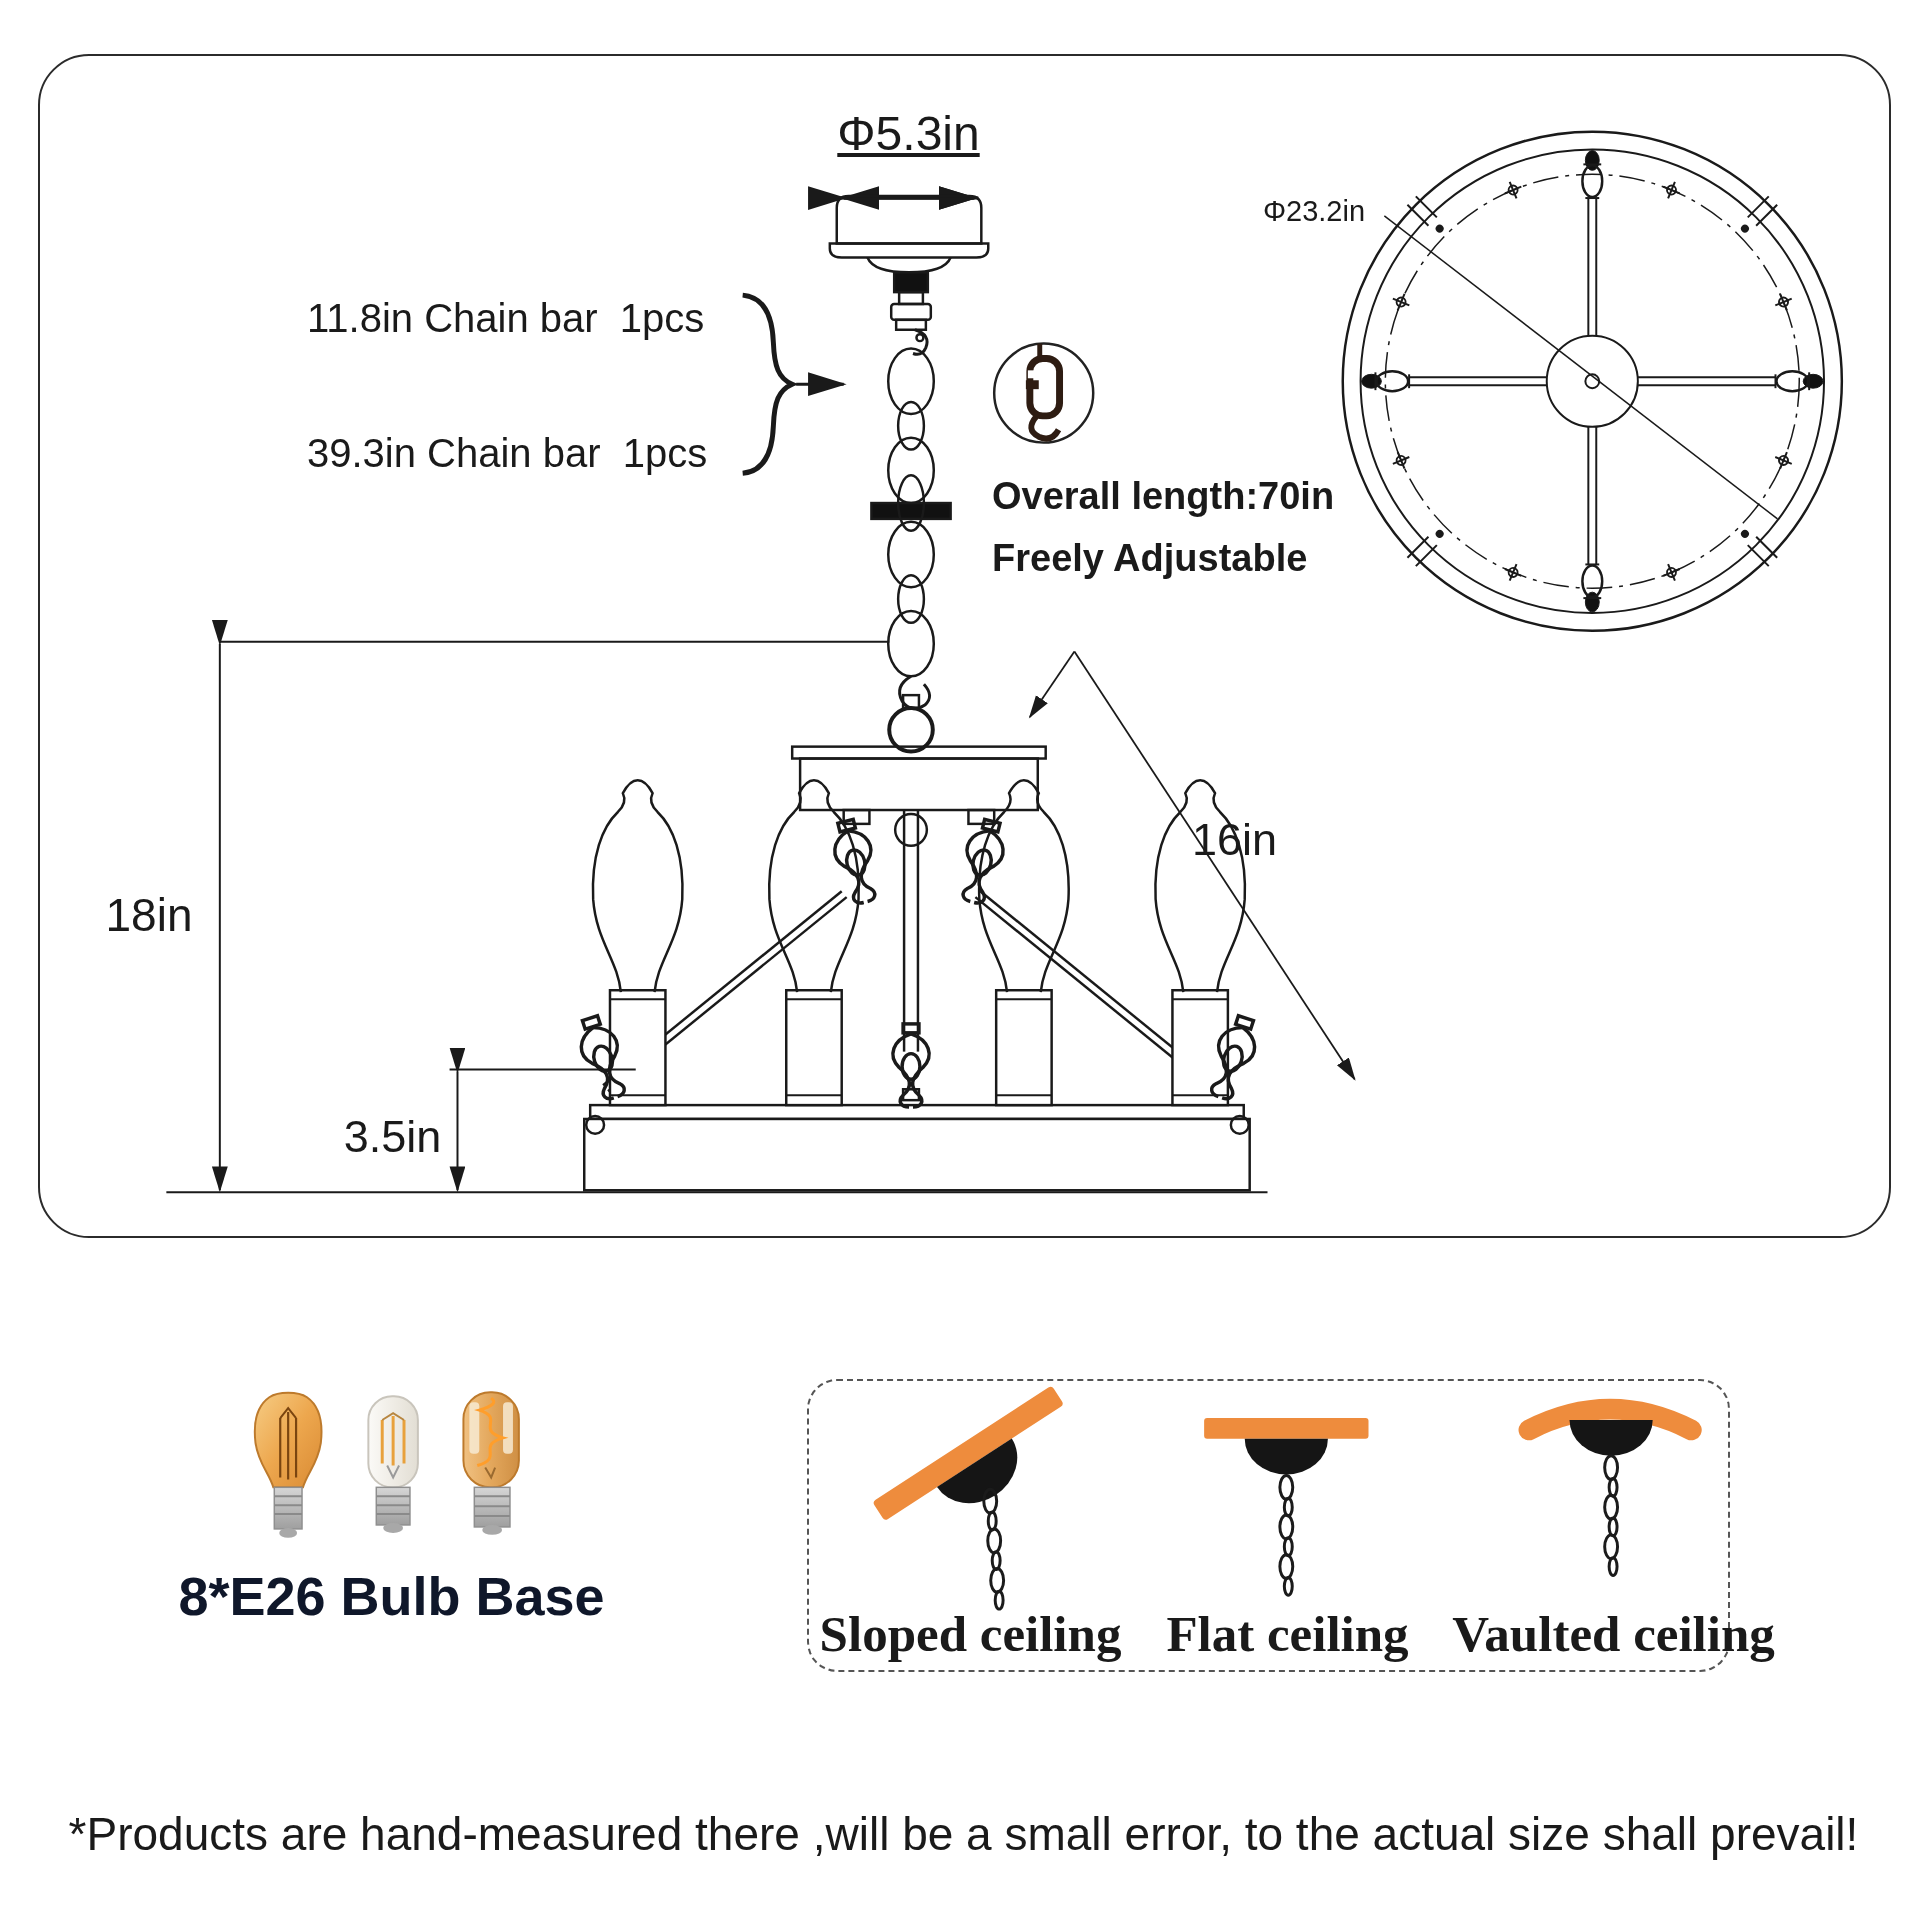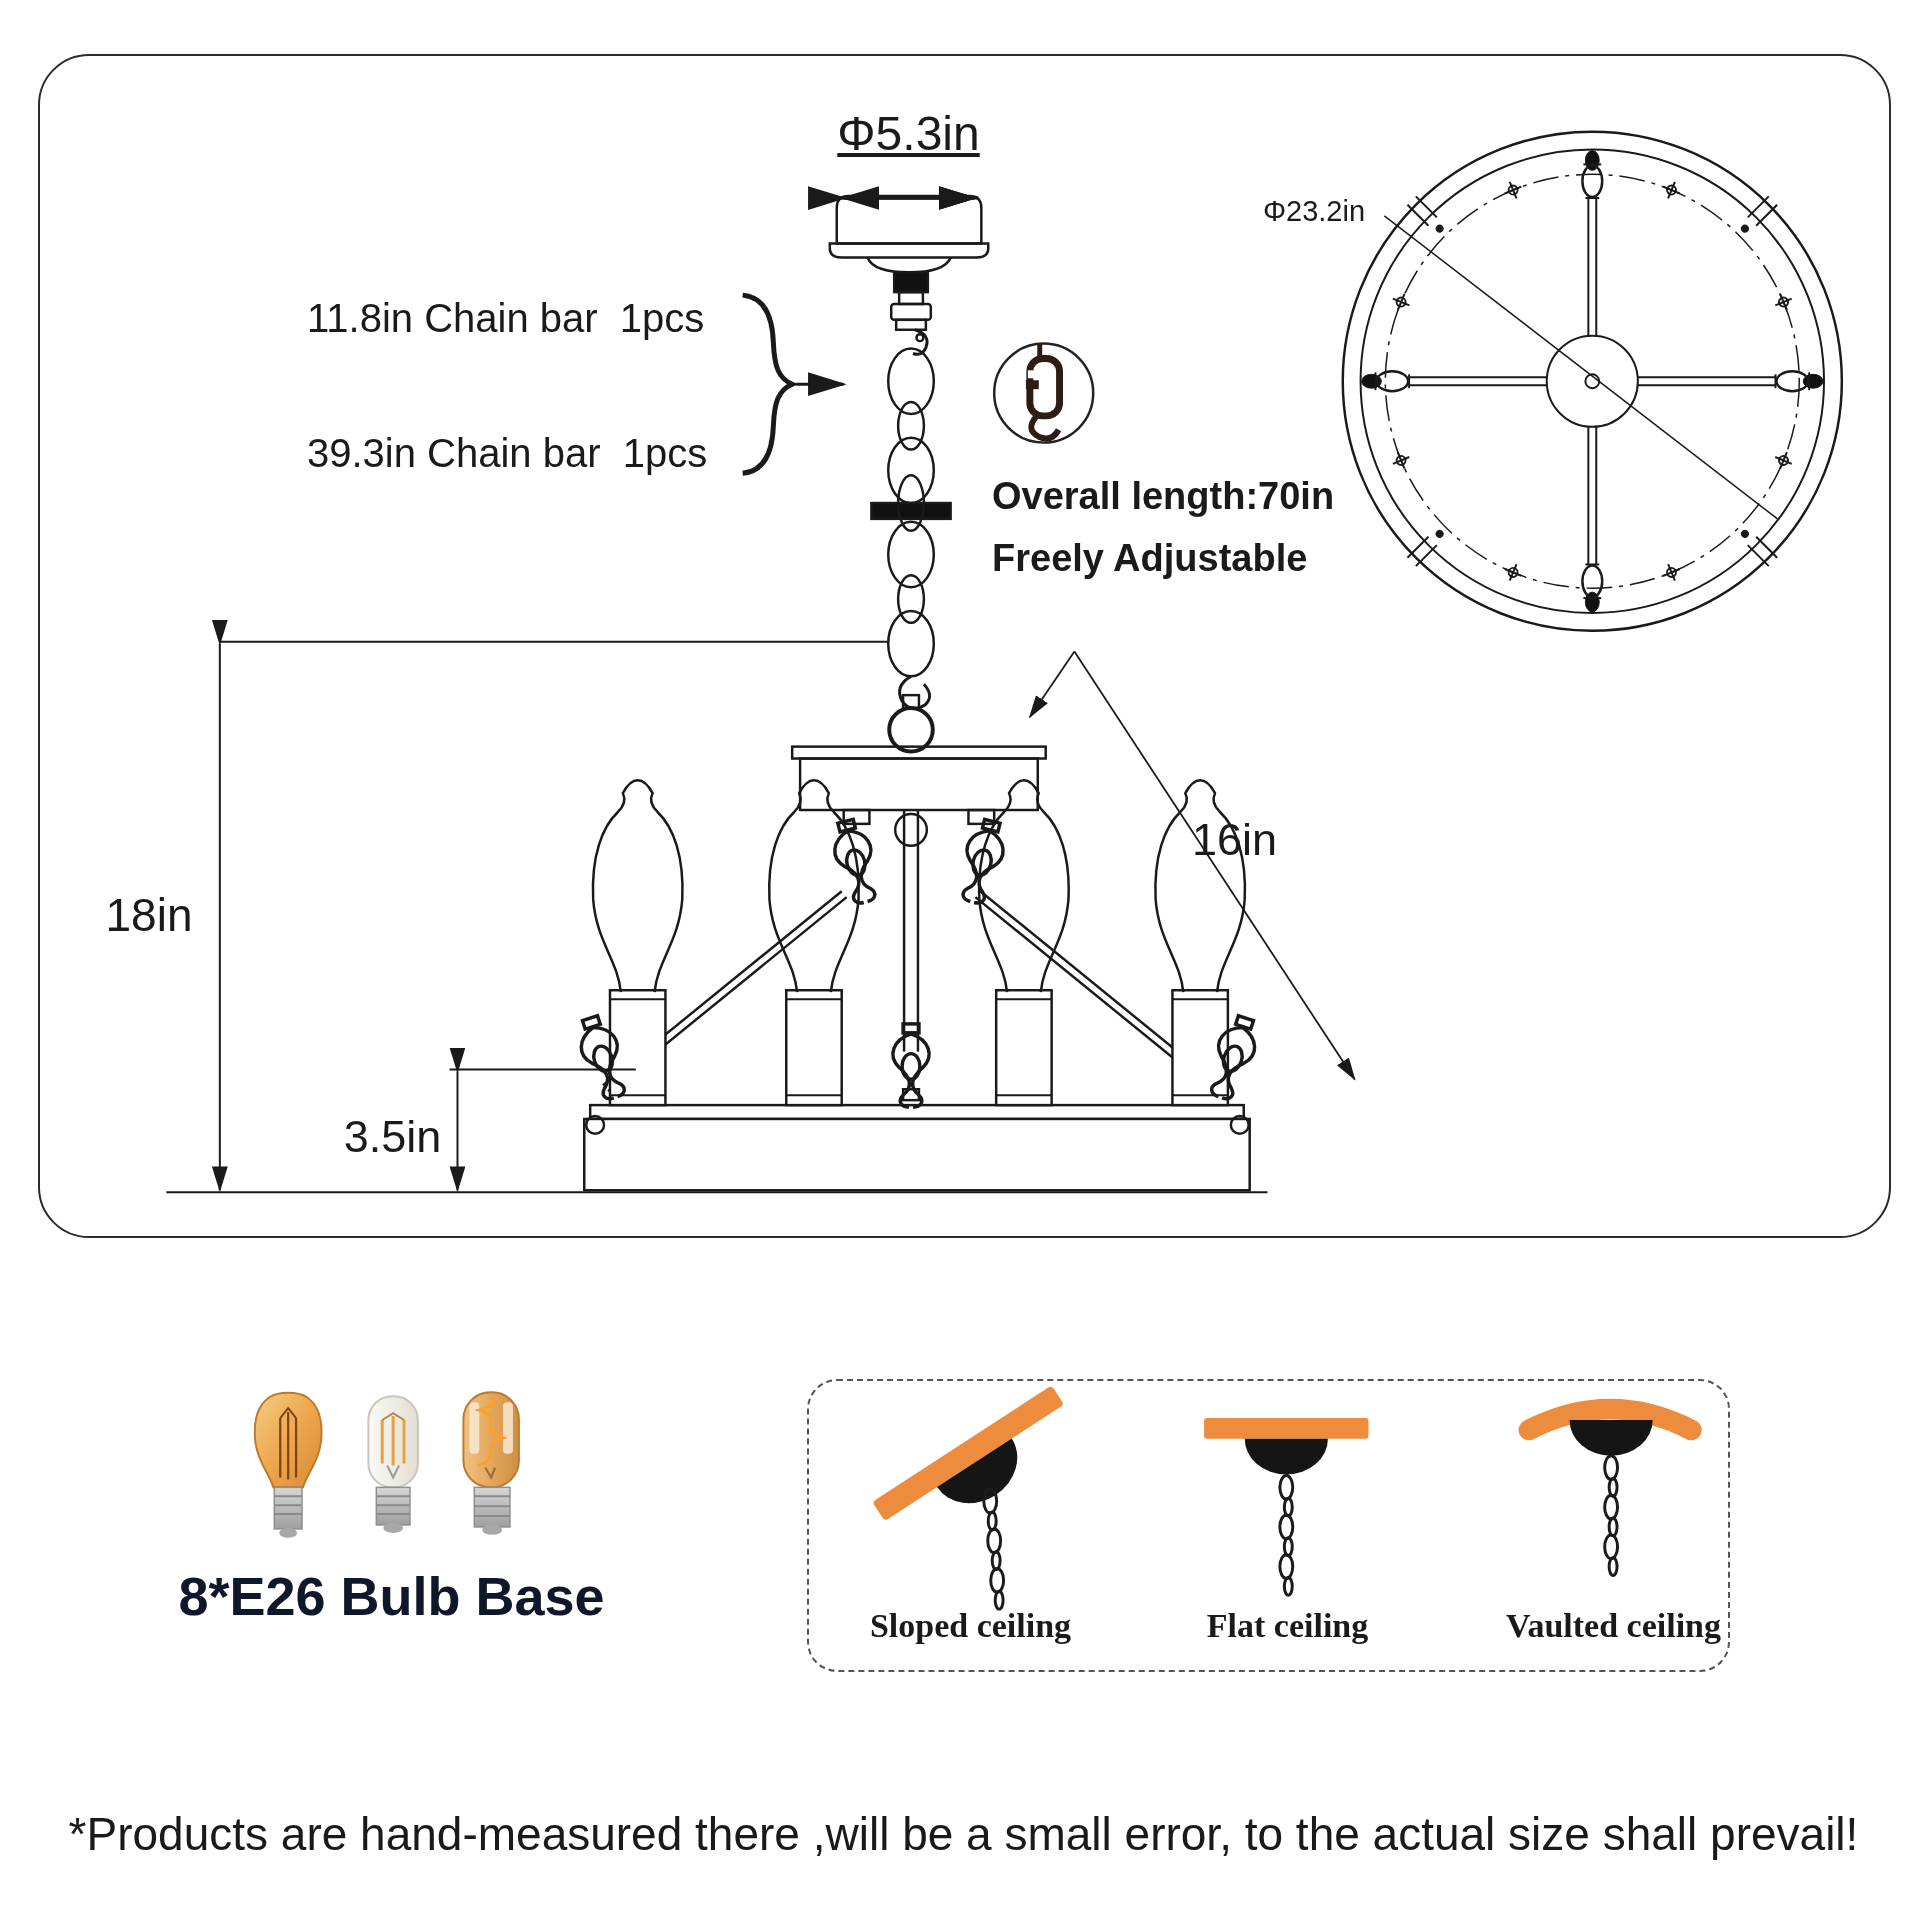--- a/index.html
+++ b/index.html
@@ -6,21 +6,21 @@
   #canvas{position:relative;width:1927px;height:1927px;background:#fff;overflow:hidden;
           font-family:"Liberation Sans",sans-serif;color:#1a1a1a;}
   .abs{position:absolute;}
   #main-box{left:38px;top:54px;width:1849px;height:1180px;border:2px solid #2b2b2b;border-radius:51px;}
   #ceiling-box{left:807px;top:1379px;width:919px;height:289px;border:2px dashed #555;border-radius:30px;}
   svg.art{position:absolute;left:0;top:0;width:1927px;height:1927px;}
   .lbl{position:absolute;white-space:pre;line-height:1.05;}
   .ctr{text-align:center;}
   .chainlbl{font-size:40px;text-align:left;width:426px;left:307px;}
   .note{font-size:38px;left:992px;font-weight:bold;}
-  .serif-b{font-family:"Liberation Serif",serif;font-weight:bold;font-size:34px;}
+  .serif-b{font-family:"Liberation Serif",serif;font-weight:bold;font-size:51px;}
   #phi-canopy{left:782px;top:109px;width:253px;font-size:48px;text-decoration:underline;}
   #phi-plan{left:1215px;top:196px;width:198px;font-size:29px;}
   #lbl-18{left:77px;top:891px;width:144px;font-size:46px;}
   #lbl-16{left:1165px;top:816px;width:139px;font-size:45px;}
   #lbl-35{left:323px;top:1113px;width:139px;font-size:45px;}
   #overall{top:477px;}
   #freely{top:539px;}
   #bulb-title{left:139px;top:1568px;width:505px;font-size:54px;font-weight:bold;color:#0f172a;}
   #bulb-sub{left:139px;top:1639px;width:505px;font-size:36px;}
   #ceil-1{left:812px;top:1608px;width:317px;}

